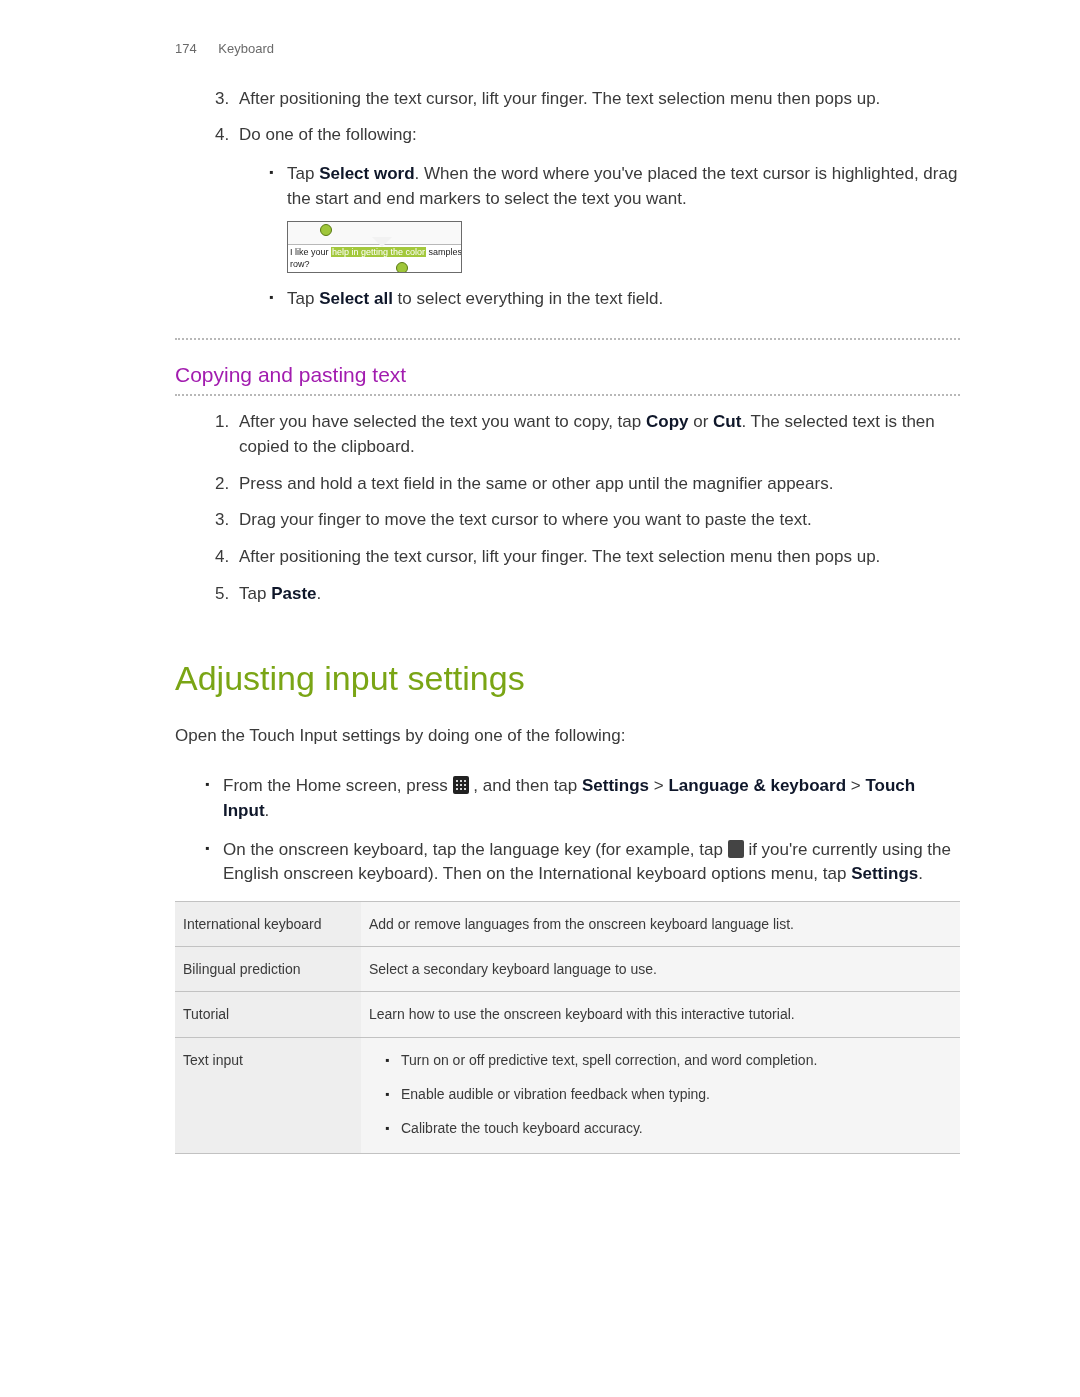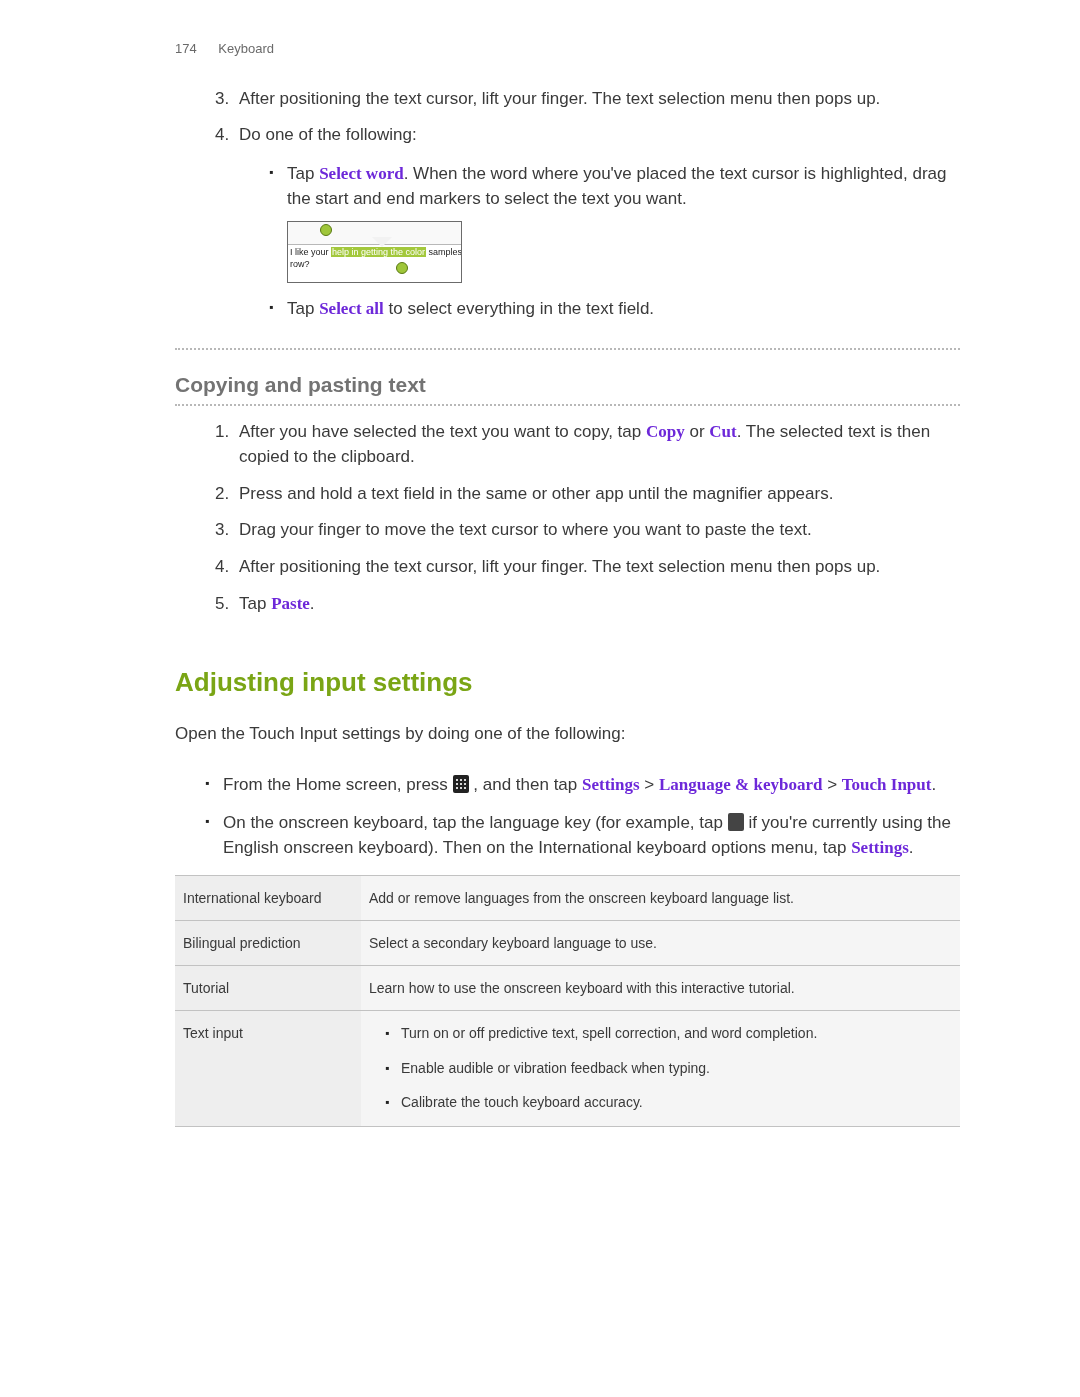--- a/index.html
+++ b/index.html
@@ -50,38 +50,38 @@
     margin-bottom: 14px;
   }
   ul.sub-ul > li:before {
     content: "▪";
     position: absolute;
     left: 0;
     top: 2px;
     font-size: 12px;
     color: #222;
   }
-  strong { font-weight: 600; color: #6d28d9; font-family: Liberation Serif, serif; }
+  strong { font-weight: 600; color: #0f172a; }
   .section-title {
-    color: #737373;
+    color: #a21caf;
     font-size: 21px;
-    font-weight: 700;
+    font-weight: 400;
     margin: 18px 0 0 0;
     padding-bottom: 2px;
   }
   .dotted-wrap {
     border-top: 2px dotted #b8b8b8;
     border-bottom: 2px dotted #b8b8b8;
     padding: 2px 0;
     margin-bottom: 14px;
   }
   h1.big-title {
     color: #7aa515;
-    font-size: 26px;
-    font-weight: 700;
+    font-size: 34px;
+    font-weight: 400;
     margin: 48px 0 20px 0;
   }
   .intro { margin-bottom: 26px; }
   table.settings {
     width: 100%;
     border-collapse: collapse;
     margin-top: 14px;
   }
   table.settings td {
     border-top: 1px solid #c2c2c2;
@@ -126,21 +126,21 @@
   .icon-lang {
     background: #444;
   }
   .icon-apps {
     background: #222;
     position: relative;
   }
   .icon-apps svg { display: block; }
   .screenshot {
     width: 175px;
-    height: 62px;
+    height: 52px;
     border: 1px solid #6b6b6b;
     background: #fff;
     margin: 10px 10px 14px 0;
     position: relative;
     box-sizing: border-box;
     overflow: hidden;
   }
   .screenshot .tooltip {
     position: absolute;
     top: 0; left: 0; right: 0;

